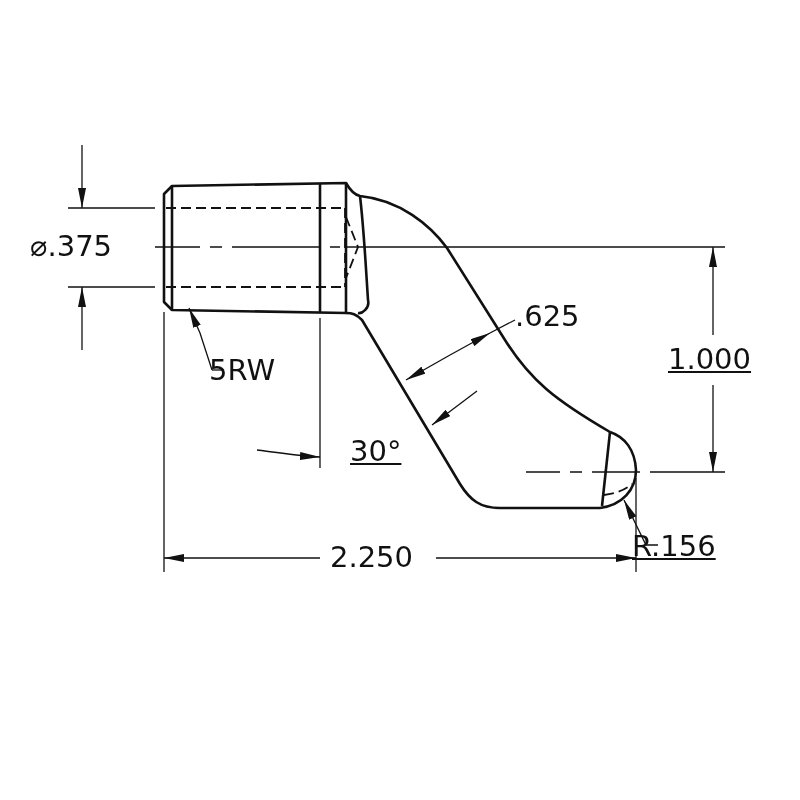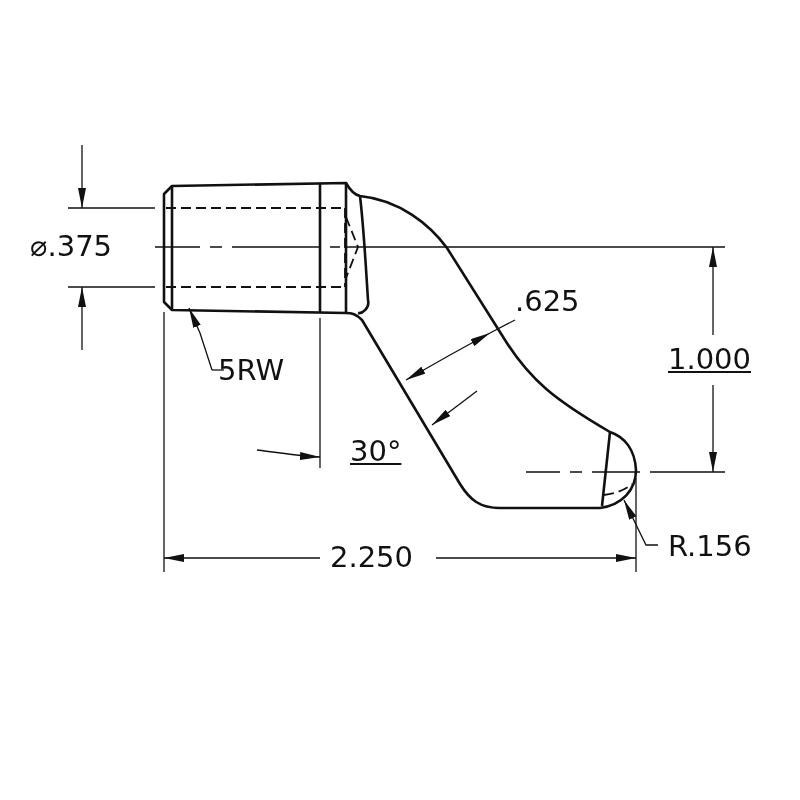--- a/index.html
+++ b/index.html
@@ -85,24 +85,24 @@
       <line x1="436" y1="558" x2="636" y2="558" marker-end="url(#arrow)"></line>
 
       <path d="M658,545 L646,545 L624,500" marker-end="url(#arrow)"></path>
     </g>
   </svg>
 
   <div class="dim-text" style="left:30px; top:232px;">
     <span>⌀</span><span>.375</span>
   </div>
 
-  <div class="dim-text" style="left:218px; top:356px;">5RW</div>
+  <div class="dim-text" style="left:209px; top:356px;">5RW</div>
 
-  <div class="dim-text" style="left:515px; top:287px;">.625</div>
+  <div class="dim-text" style="left:515px; top:302px;">.625</div>
 
   <div class="dim-text" style="left:668px; top:345px;text-decoration:underline;">1.000</div>
 
   <div class="dim-text" style="left:350px; top:437px;text-decoration:underline;">30°</div>
 
   <div class="dim-text" style="left:330px; top:543px;">2.250</div>
 
-  <div class="dim-text" style="left:668px; top:532px;">R.156</div>
+  <div class="dim-text" style="left:632px; top:532px;text-decoration:underline;">R.156</div>
 </div>
 
 </body></html>

